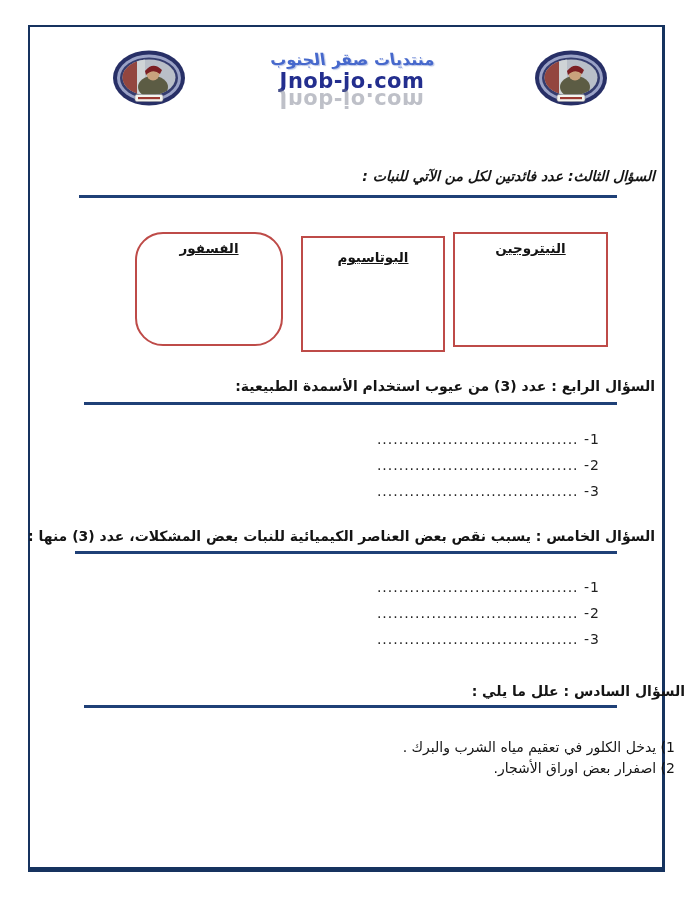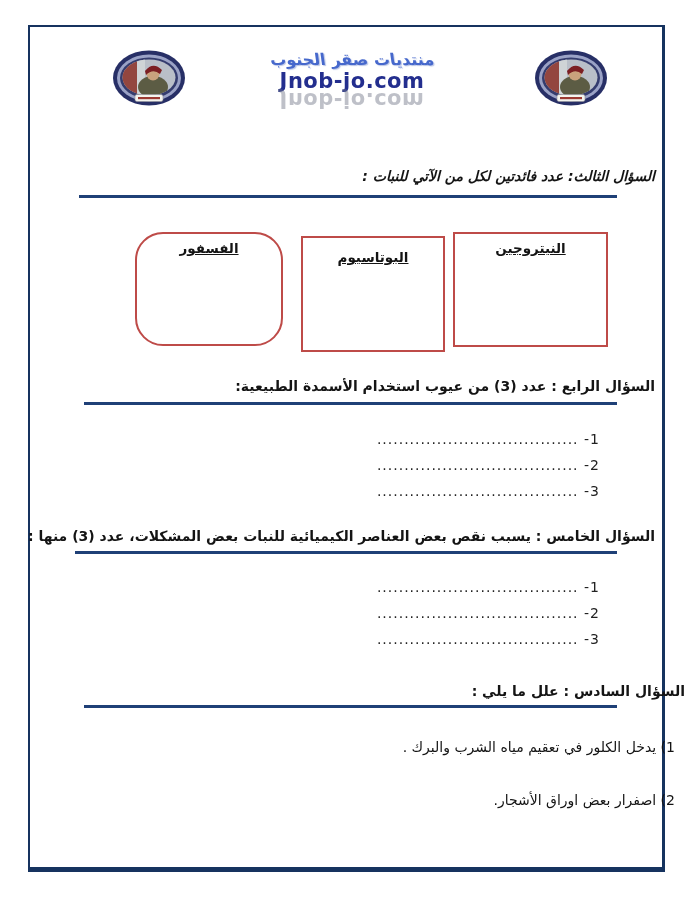--- a/index.html
+++ b/index.html
@@ -138,13 +138,13 @@
 <div class="blanks" style="top:574px;left:300px;width:300px;">
   <div class="blank-line">1- .....................................</div>
   <div class="blank-line">2- .....................................</div>
   <div class="blank-line">3- .....................................</div>
 </div>
 
 <div class="q-heading" style="top:683px;margin-left:30px;">السؤال السادس : علل ما يلي :</div>
 <div class="rule" style="top:705px;left:84px;width:533px;"></div>
 
 <div class="reason-item" style="top:739px;padding-right:10px;">1) يدخل الكلور في تعقيم مياه الشرب والبرك .</div>
-<div class="reason-item" style="top:792px;padding-right:10px;">2) اصفرار بعض اوراق الأشجار.</div>
+<div class="reason-item" style="top:760px;padding-right:10px;">2) اصفرار بعض اوراق الأشجار.</div>
 
 </body></html>

